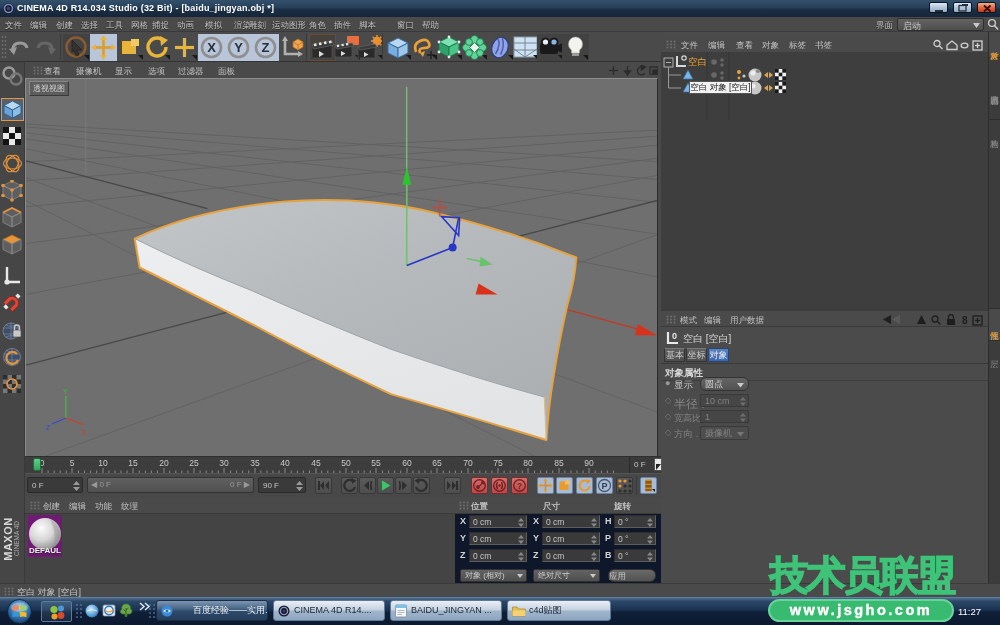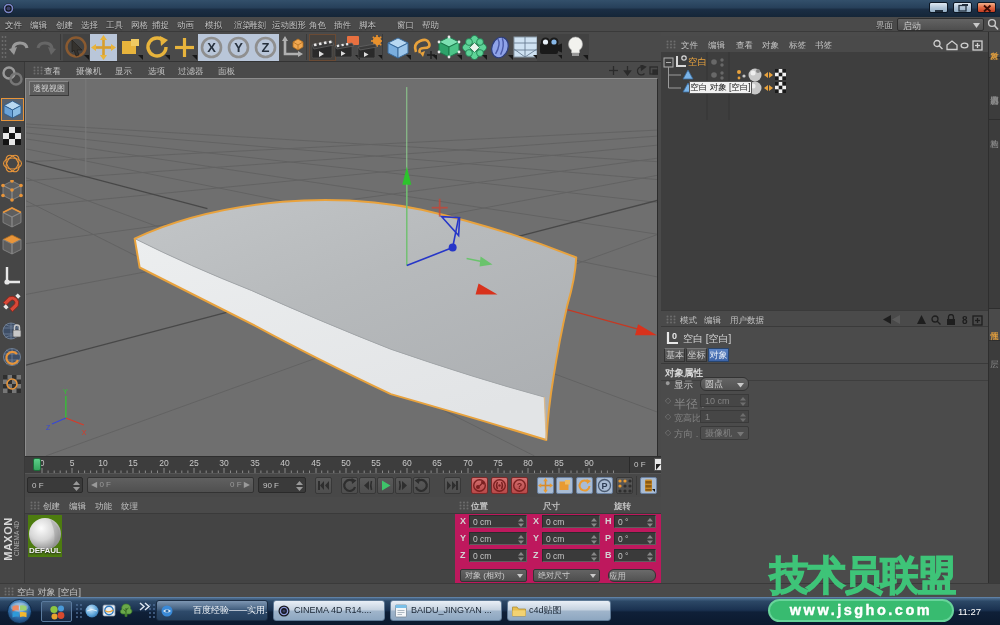--- a/index.html
+++ b/index.html
@@ -31,39 +31,40 @@
 #animbar{position:absolute;left:0;top:411px;width:636px;height:24px;background:#484848;border-top:1px solid #555}
 .abtn{position:absolute;top:3px;width:17px;height:17px;background:linear-gradient(#5a5a5a,#4e4e4e);border:1px solid #383838;border-radius:2px}
 
 #rpanel{left:661px;top:32px;width:339px;height:565px;background:#4b4b4b}
 .pmenu{position:absolute;left:0;width:327px;height:17px;background:#4a4a4a;border-bottom:1px solid #3a3a3a}
 .pmi{position:absolute;top:4px;font-size:8.5px;color:#c2c2c2}
 #omtree{position:absolute;left:0;top:20px;width:327px;height:258px;background:#3e3e3e}
 #attrbody{position:absolute;left:0;top:295px;width:327px;height:270px;background:#4b4b4b}
 
 #matpanel{left:0;top:497px;width:455px;height:86px;background:#444}
-#coordpanel{left:455px;top:497px;width:206px;height:86px;background:#be185d}
+#coordpanel{left:455px;top:497px;width:206px;height:86px;background:#0f172a}
 #statusbar{left:0;top:583px;width:1000px;height:14px;background:#4a4a4a;border-top:1px solid #3a3a3a}
 .cinput{position:absolute;height:13px;background:#3a3a3a;border:1px solid #2c2c2c;border-bottom-color:#5e5e5e;border-right-color:#5e5e5e;color:#c6c6c6;font-size:8.5px;line-height:12px;padding-left:3px}
 .clabel{position:absolute;font-size:9px;font-weight:bold;color:#d2d2d2}
 
 #taskbar{left:0;top:597px;width:1000px;height:28px;background:linear-gradient(#4e6d90 0%,#2c4866 12%,#1a3150 45%,#0f2038 52%,#0b192e 100%);border-top:1px solid #5e80a5}
 .tkbtn{position:absolute;top:2px;height:21px;border-radius:3px;font-size:9px;line-height:19px;white-space:nowrap;overflow:hidden}
 .tkbtn.lite{background:linear-gradient(#e9eff6,#c4d1df 48%,#a0b5cb 52%,#8ea7c1);border:1px solid #5f7a96;color:#1a2634}
 
 #wm{left:770px;top:552px;width:195px;height:48px;color:#3ec478;font-size:40px;font-weight:bold;letter-spacing:-2px;line-height:46px;white-space:nowrap;transform:scaleX(0.97);transform-origin:left;-webkit-text-stroke:1.4px #3ec478}
 #wmurl{left:768px;top:599px;width:186px;height:23px;background:#38bb70;border:2px solid #68d49a;border-radius:12px;color:#fff;font-size:14.5px;font-weight:bold;text-align:center;line-height:19px;letter-spacing:2.5px;-webkit-text-stroke:0.4px #fff}
 </style></head>
 <body>
 <div class="abs" id="titlebar">
  <svg class="abs" style="left:3px;top:3px" width="11" height="11">
       <circle cx="5.5" cy="5.5" r="5.2" fill="#10141c"></circle>
       <circle cx="5.5" cy="5.5" r="4" fill="none" stroke="#7a86c8" stroke-width="1.6"></circle>
       <circle cx="5.5" cy="5.5" r="2" fill="#3a3f66"></circle>
     </svg>
+ <span class="txt">CINEMA 4D R14.034 Studio (32 Bit) - [baidu_jingyan.obj *]</span>
  <div class="winbtn" style="left:929px;background:linear-gradient(#dfe9f2,#b3c6d8 50%,#92adc4)">
       <svg width="19" height="11">
         <rect x="5" y="7" width="8" height="2" fill="#23303e"></rect>
       </svg>
     </div>
  <div class="winbtn" style="left:953px;background:linear-gradient(#dfe9f2,#b3c6d8 50%,#92adc4)">
       <svg width="19" height="11">
         <rect x="5" y="2.5" width="7" height="5.5" fill="none" stroke="#23303e" stroke-width="1.3"></rect>
         <rect x="8" y="1" width="6" height="2" fill="#23303e"></rect>
       </svg>
@@ -794,21 +795,21 @@
       </svg>
   <span class="pmi" style="left:18px">创建</span>
       <span class="pmi" style="left:44px">编辑</span>
       <span class="pmi" style="left:70px">功能</span>
       <span class="pmi" style="left:96px">纹理</span>
  </div>
  <div class="abs" style="left:0;top:0;width:25px;height:86px;background:#464646;border-right:1px solid #393939">
   <span class="abs" style="left:-20px;top:36px;font-size:11px;font-weight:bold;color:#d8d8d8;transform:rotate(-90deg);transform-origin:center;width:56px;text-align:center;letter-spacing:0.5px">MAXON</span>
   <span class="abs" style="left:-18px;top:38px;font-size:6.5px;color:#a8a8a8;transform:rotate(-90deg) translateY(8px);transform-origin:center;width:52px;text-align:center">CINEMA 4D</span>
  </div>
- <div class="abs" style="left:28px;top:18px;width:34px;height:42px;background:#4d7c0f">
+ <div class="abs" style="left:28px;top:18px;width:34px;height:42px;background:#701a75">
   <svg width="34" height="42">
         <defs>
           <radialGradient id="mb" cx="0.38" cy="0.32" r="0.85">
             <stop offset="0" stop-color="#fcfcfc"></stop>
             <stop offset="0.45" stop-color="#d6d6d6"></stop>
             <stop offset="0.8" stop-color="#969696"></stop>
             <stop offset="1" stop-color="#6e6e6e"></stop>
           </radialGradient>
         </defs>
         <circle cx="17" cy="19" r="16" fill="url(#mb)"></circle>

